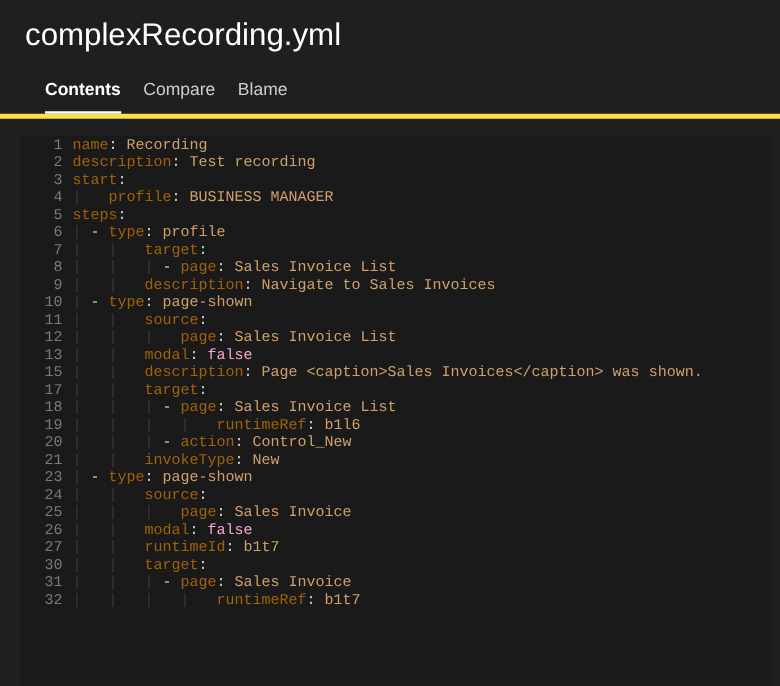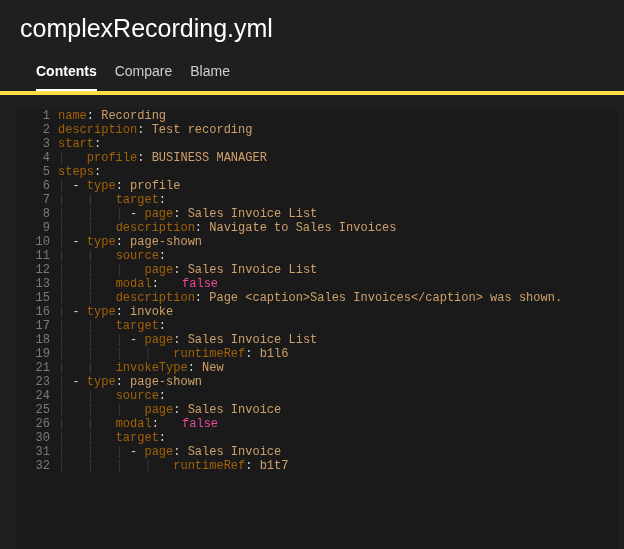--- a/index.html
+++ b/index.html
@@ -60,21 +60,21 @@
     padding-right: 8px;
     user-select: none;
     flex-shrink: 0;
   }
   .content {
     flex: 1;
     white-space: pre;
   }
   .key   { color: #a16207; }   
   .str   { color: #cfa06a; text-align: right; }   
-  .bool  { color: #ec4899; margin-left: 16px; }   
+  .bool  { color: #f9a8d4; }   
   .dash  { color: #dcdcaa; }   
   .guide { color: #3a3a3a; }   
   .plain { color: #d4d4d4; }
 </style>
 </head>
 <body>
 
 <div class="header">
   <h1 class="filename">complexRecording.yml</h1>
 </div>
@@ -93,25 +93,26 @@
     <div class="code-line"><div class="gutter">5</div><div class="content"><span class="key">steps</span><span class="plain">:</span></div></div>
     <div class="code-line"><div class="gutter">6</div><div class="content"><span class="guide">|</span> <span class="dash">-</span> <span class="key">type</span><span class="plain">:</span> <span class="str">profile</span></div></div>
     <div class="code-line"><div class="gutter">7</div><div class="content"><span class="guide">|</span>   <span class="guide">|</span>   <span class="key">target</span><span class="plain">:</span></div></div>
     <div class="code-line"><div class="gutter">8</div><div class="content"><span class="guide">|</span>   <span class="guide">|</span>   <span class="guide">|</span> <span class="dash">-</span> <span class="key">page</span><span class="plain">:</span> <span class="str">Sales Invoice List</span></div></div>
     <div class="code-line"><div class="gutter">9</div><div class="content"><span class="guide">|</span>   <span class="guide">|</span>   <span class="key">description</span><span class="plain">:</span> <span class="str">Navigate to Sales Invoices</span></div></div>
     <div class="code-line"><div class="gutter">10</div><div class="content"><span class="guide">|</span> <span class="dash">-</span> <span class="key">type</span><span class="plain">:</span> <span class="str">page-shown</span></div></div>
     <div class="code-line"><div class="gutter">11</div><div class="content"><span class="guide">|</span>   <span class="guide">|</span>   <span class="key">source</span><span class="plain">:</span></div></div>
     <div class="code-line"><div class="gutter">12</div><div class="content"><span class="guide">|</span>   <span class="guide">|</span>   <span class="guide">|</span>   <span class="key">page</span><span class="plain">:</span> <span class="str">Sales Invoice List</span></div></div>
     <div class="code-line"><div class="gutter">13</div><div class="content"><span class="guide">|</span>   <span class="guide">|</span>   <span class="key">modal</span><span class="plain">:</span> <span class="bool">false</span></div></div>
     <div class="code-line"><div class="gutter">15</div><div class="content"><span class="guide">|</span>   <span class="guide">|</span>   <span class="key">description</span><span class="plain">:</span> <span class="str">Page &lt;caption&gt;Sales Invoices&lt;/caption&gt; was shown.</span></div></div>
-    <div class="code-line"><div class="gutter">16</div><div class="content"><span class="guide">|</span> <span class="dash">-</span> <span class="key">type</span><span class="plain">:</span> <span class="str">invoke</span></div></div>
     <div class="code-line"><div class="gutter">17</div><div class="content"><span class="guide">|</span>   <span class="guide">|</span>   <span class="key">target</span><span class="plain">:</span></div></div>
     <div class="code-line"><div class="gutter">18</div><div class="content"><span class="guide">|</span>   <span class="guide">|</span>   <span class="guide">|</span> <span class="dash">-</span> <span class="key">page</span><span class="plain">:</span> <span class="str">Sales Invoice List</span></div></div>
     <div class="code-line"><div class="gutter">19</div><div class="content"><span class="guide">|</span>   <span class="guide">|</span>   <span class="guide">|</span>   <span class="guide">|</span>   <span class="key">runtimeRef</span><span class="plain">:</span> <span class="str">b1l6</span></div></div>
+    <div class="code-line"><div class="gutter">20</div><div class="content"><span class="guide">|</span>   <span class="guide">|</span>   <span class="guide">|</span> <span class="dash">-</span> <span class="key">action</span><span class="plain">:</span> <span class="str">Control_New</span></div></div>
     <div class="code-line"><div class="gutter">21</div><div class="content"><span class="guide">|</span>   <span class="guide">|</span>   <span class="key">invokeType</span><span class="plain">:</span> <span class="str">New</span></div></div>
     <div class="code-line"><div class="gutter">23</div><div class="content"><span class="guide">|</span> <span class="dash">-</span> <span class="key">type</span><span class="plain">:</span> <span class="str">page-shown</span></div></div>
     <div class="code-line"><div class="gutter">24</div><div class="content"><span class="guide">|</span>   <span class="guide">|</span>   <span class="key">source</span><span class="plain">:</span></div></div>
     <div class="code-line"><div class="gutter">25</div><div class="content"><span class="guide">|</span>   <span class="guide">|</span>   <span class="guide">|</span>   <span class="key">page</span><span class="plain">:</span> <span class="str">Sales Invoice</span></div></div>
     <div class="code-line"><div class="gutter">26</div><div class="content"><span class="guide">|</span>   <span class="guide">|</span>   <span class="key">modal</span><span class="plain">:</span> <span class="bool">false</span></div></div>
+    <div class="code-line"><div class="gutter">27</div><div class="content"><span class="guide">|</span>   <span class="guide">|</span>   <span class="key">runtimeId</span><span class="plain">:</span> <span class="str">b1t7</span></div></div>
     <div class="code-line"><div class="gutter">30</div><div class="content"><span class="guide">|</span>   <span class="guide">|</span>   <span class="key">target</span><span class="plain">:</span></div></div>
     <div class="code-line"><div class="gutter">31</div><div class="content"><span class="guide">|</span>   <span class="guide">|</span>   <span class="guide">|</span> <span class="dash">-</span> <span class="key">page</span><span class="plain">:</span> <span class="str">Sales Invoice</span></div></div>
     <div class="code-line"><div class="gutter">32</div><div class="content"><span class="guide">|</span>   <span class="guide">|</span>   <span class="guide">|</span>   <span class="guide">|</span>   <span class="key">runtimeRef</span><span class="plain">:</span> <span class="str">b1t7</span></div></div>
   </div>
 
 </body></html>

